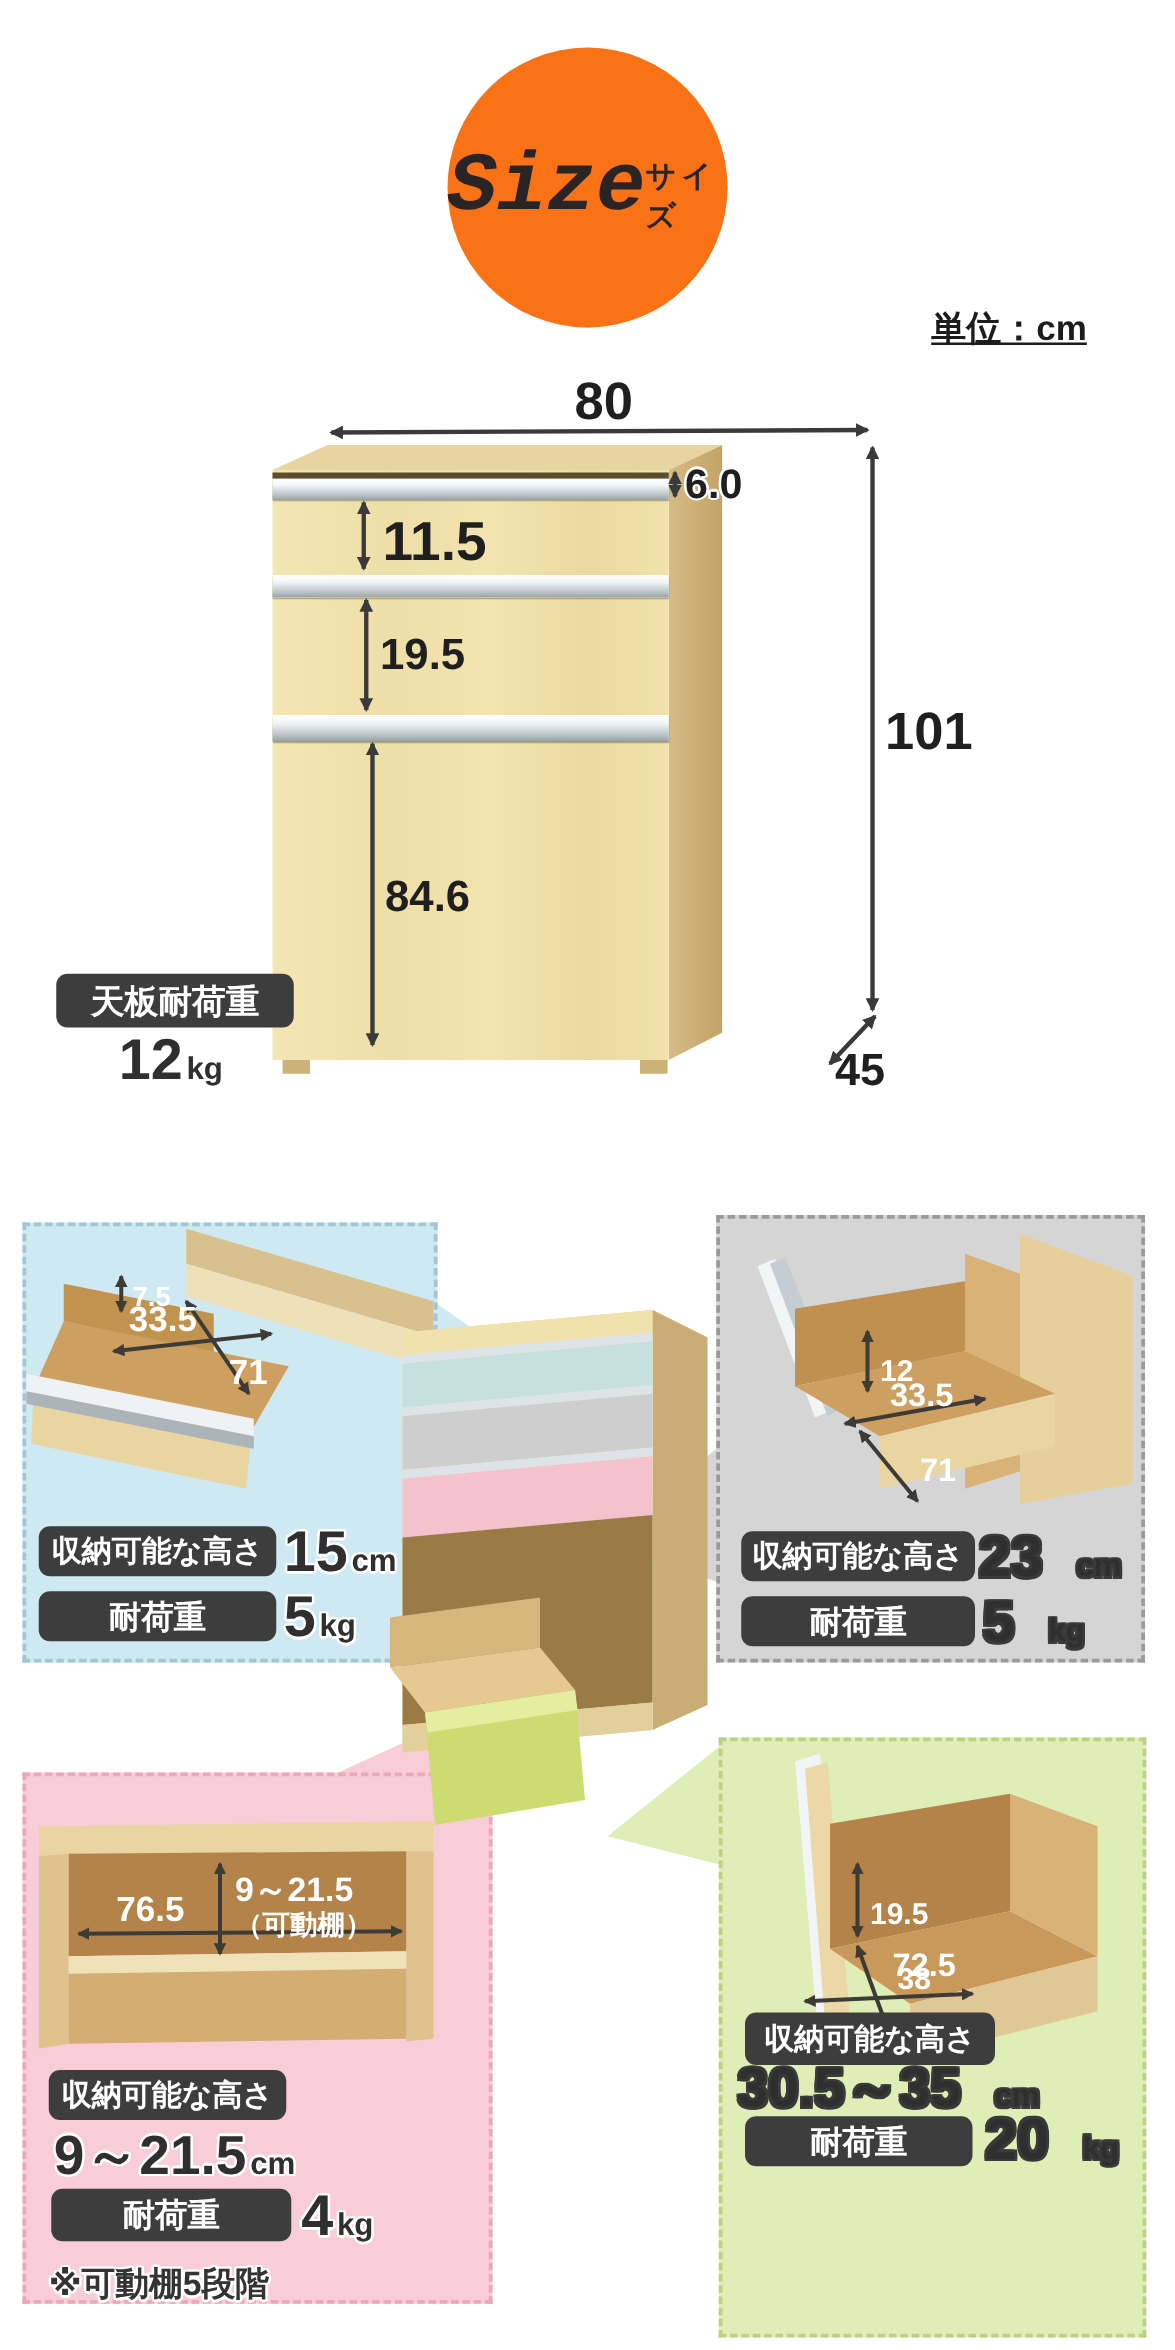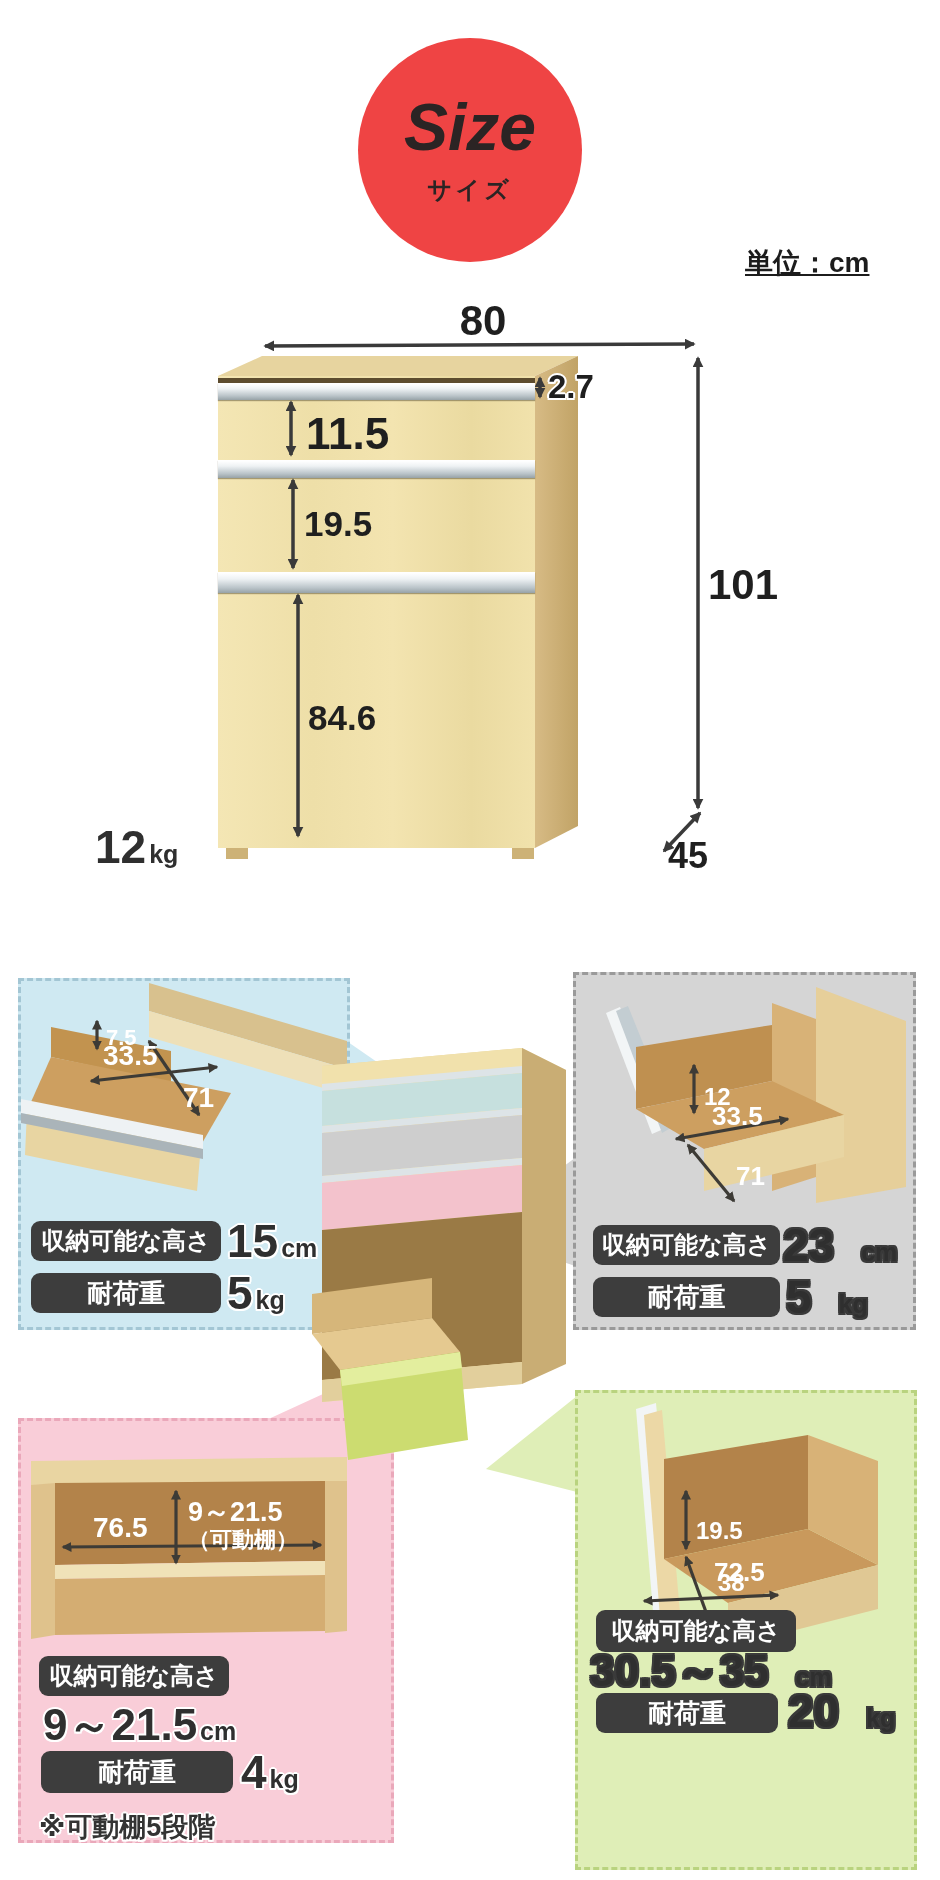--- a/index.html
+++ b/index.html
@@ -1,21 +1,21 @@
 <!DOCTYPE html>
 <html><head>
 <meta charset="utf-8">
 <style>
   html,body{margin:0;padding:0;background:#fff;}
   .canvas{position:relative;width:940px;height:1880px;background:#fff;overflow:hidden;
           font-family:"Liberation Sans","DejaVu Sans",sans-serif;}
   .abs{position:absolute;}
   
   .size-circle{position:absolute;left:358px;top:38px;width:224px;height:224px;border-radius:50%;
-               background:#ef4444;display:flex;flex-direction:column;align-items:center;justify-content:center;}
+               background:#f97316;display:flex;align-items:center;justify-content:center;font-family:Liberation Mono, monospace;}
   .size-title{font-size:66px;font-weight:bold;font-style:italic;color:#2b2424;line-height:1;}
   .size-sub{font-size:24px;font-weight:bold;color:#2b2424;margin-top:14px;letter-spacing:4px;}
   .unit-note{position:absolute;left:745px;top:244px;font-size:28px;font-weight:bold;color:#1c1c1c;text-decoration:underline;}
   
   .cab-top{position:absolute;left:218px;top:356px;width:360px;height:20px;background:#e7d49f;
            clip-path:polygon(44px 0,100% 0,317px 100%,0 100%);}
   .cab-side{position:absolute;left:535px;top:356px;width:43px;height:492px;
             background:linear-gradient(90deg,#d7bb85,#c1a366);
             clip-path:polygon(0 20px,100% 0,100% 470px,0 492px);}
   .cab-front{position:absolute;left:218px;top:376px;width:317px;height:472px;
@@ -77,26 +77,27 @@
       <line x1="540" y1="378" x2="540" y2="397" marker-start="url(#ma)" marker-end="url(#ma)"></line>
       <line x1="291" y1="402" x2="291" y2="455" marker-start="url(#ma)" marker-end="url(#ma)"></line>
       <line x1="293" y1="480" x2="293" y2="568" marker-start="url(#ma)" marker-end="url(#ma)"></line>
       <line x1="298" y1="595" x2="298" y2="836" marker-start="url(#ma)" marker-end="url(#ma)"></line>
       <line x1="664" y1="851" x2="700" y2="813" marker-start="url(#ma)" marker-end="url(#ma)"></line>
     </g>
   </svg>
 
   <div class="dim" style="left:443px;top:300px;width:80px;text-align:center;font-size:42px;">80</div>
   <div class="dim" style="left:708px;top:564px;font-size:42px;">101</div>
-  <div class="dim outline-white" style="left:548px;top:370px;font-size:33px;">2.7</div>
+  <div class="dim outline-white" style="left:548px;top:370px;font-size:33px;">6.0</div>
   <div class="dim" style="left:306px;top:412px;font-size:44px;">11.5</div>
   <div class="dim" style="left:304px;top:506px;font-size:35px;">19.5</div>
   <div class="dim" style="left:308px;top:700px;font-size:35px;">84.6</div>
   <div class="dim" style="left:668px;top:838px;font-size:36px;">45</div>
 
+  <div class="badge" style="left:45px;top:779px;width:190px;height:43px;font-size:27px;">天板耐荷重</div>
   <div class="val" style="left:95px;top:824px;">
     <span class="num">12</span>
       <span class="unit">kg</span>
   </div>
 
   <div class="tail" style="left:348px;top:1042px;width:104px;height:92px;background:#cfe9f2;clip-path:polygon(0 0,0 100%,100% 78%);"></div>
   <div class="tail" style="left:474px;top:1158px;width:101px;height:108px;background:#d5d5d5;clip-path:polygon(100% 0,100% 100%,0 68%);"></div>
   <div class="tail" style="left:262px;top:1332px;width:196px;height:90px;background:#f9cdd8;clip-path:polygon(100% 0,48% 100%,0 100%);"></div>
   <div class="tail" style="left:486px;top:1396px;width:91px;height:96px;background:#dfeeb7;clip-path:polygon(100% 0,100% 100%,0 76%);"></div>
 

